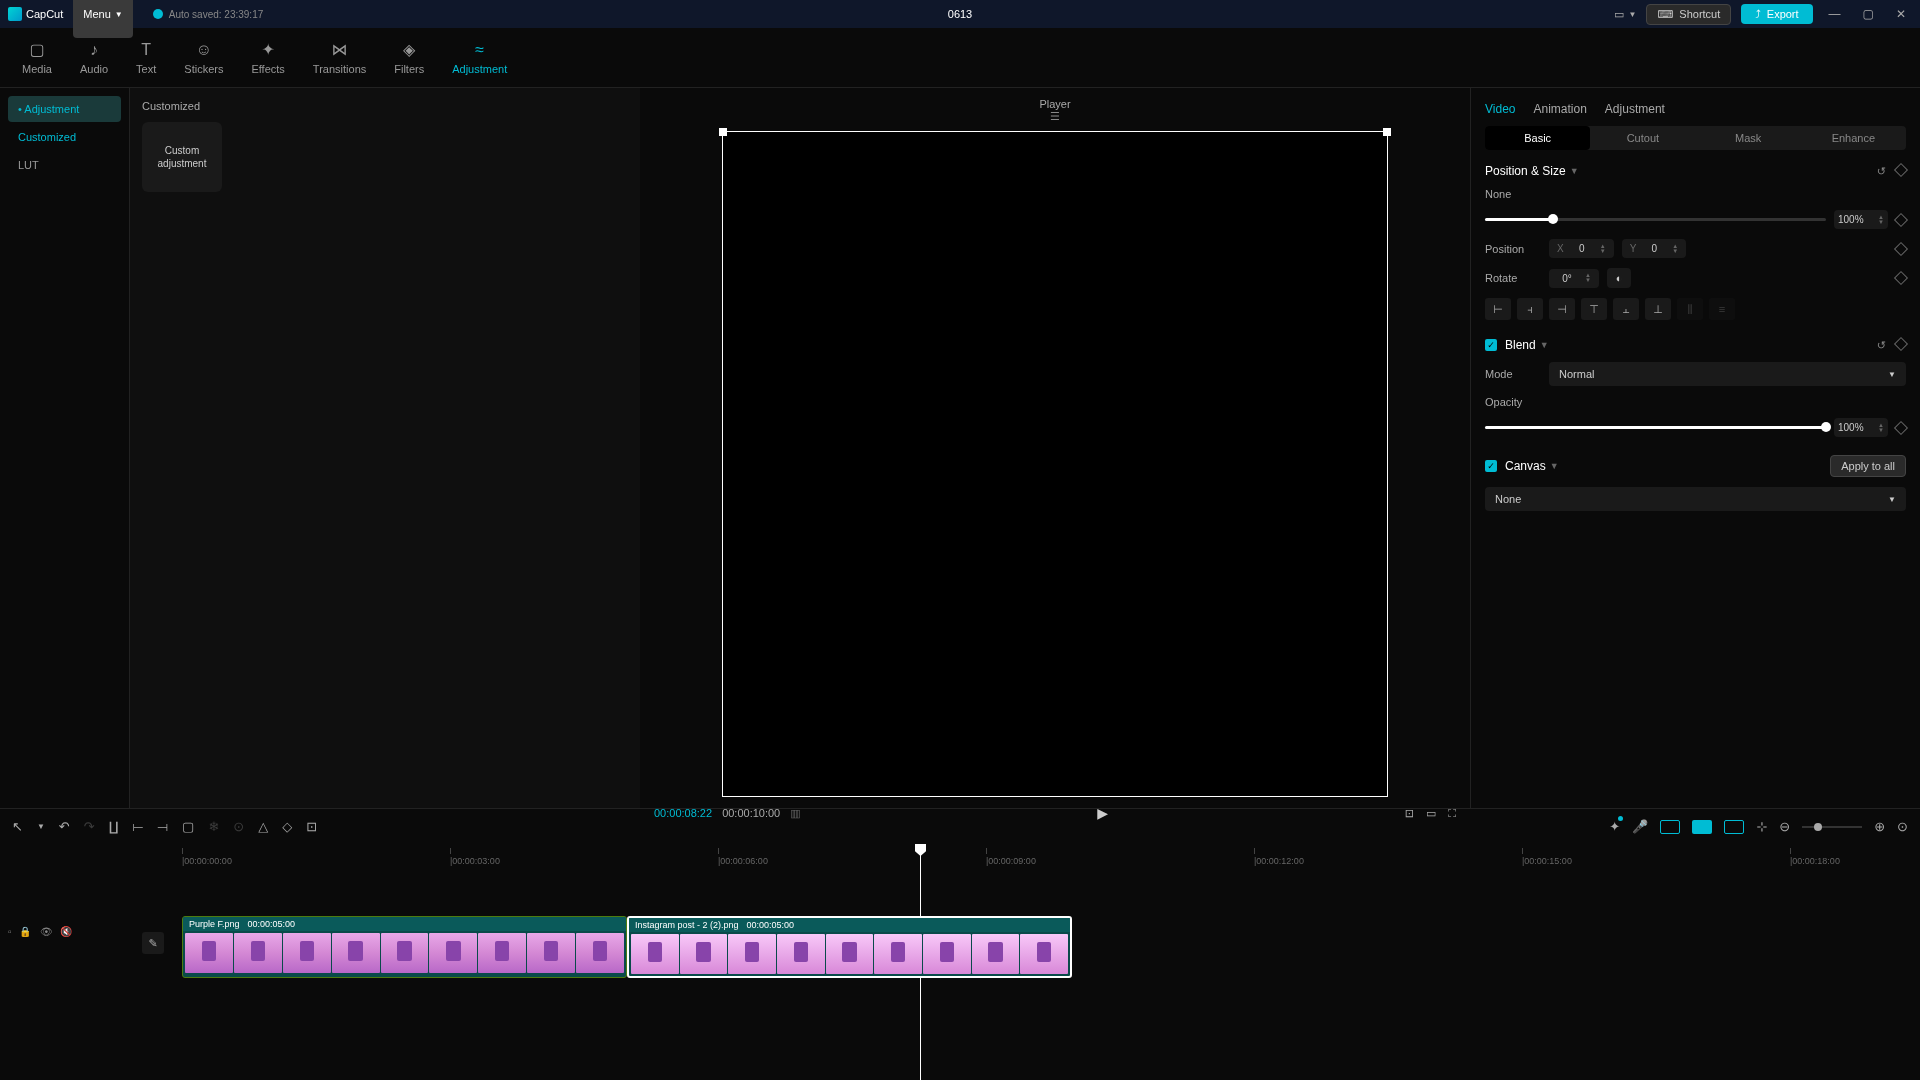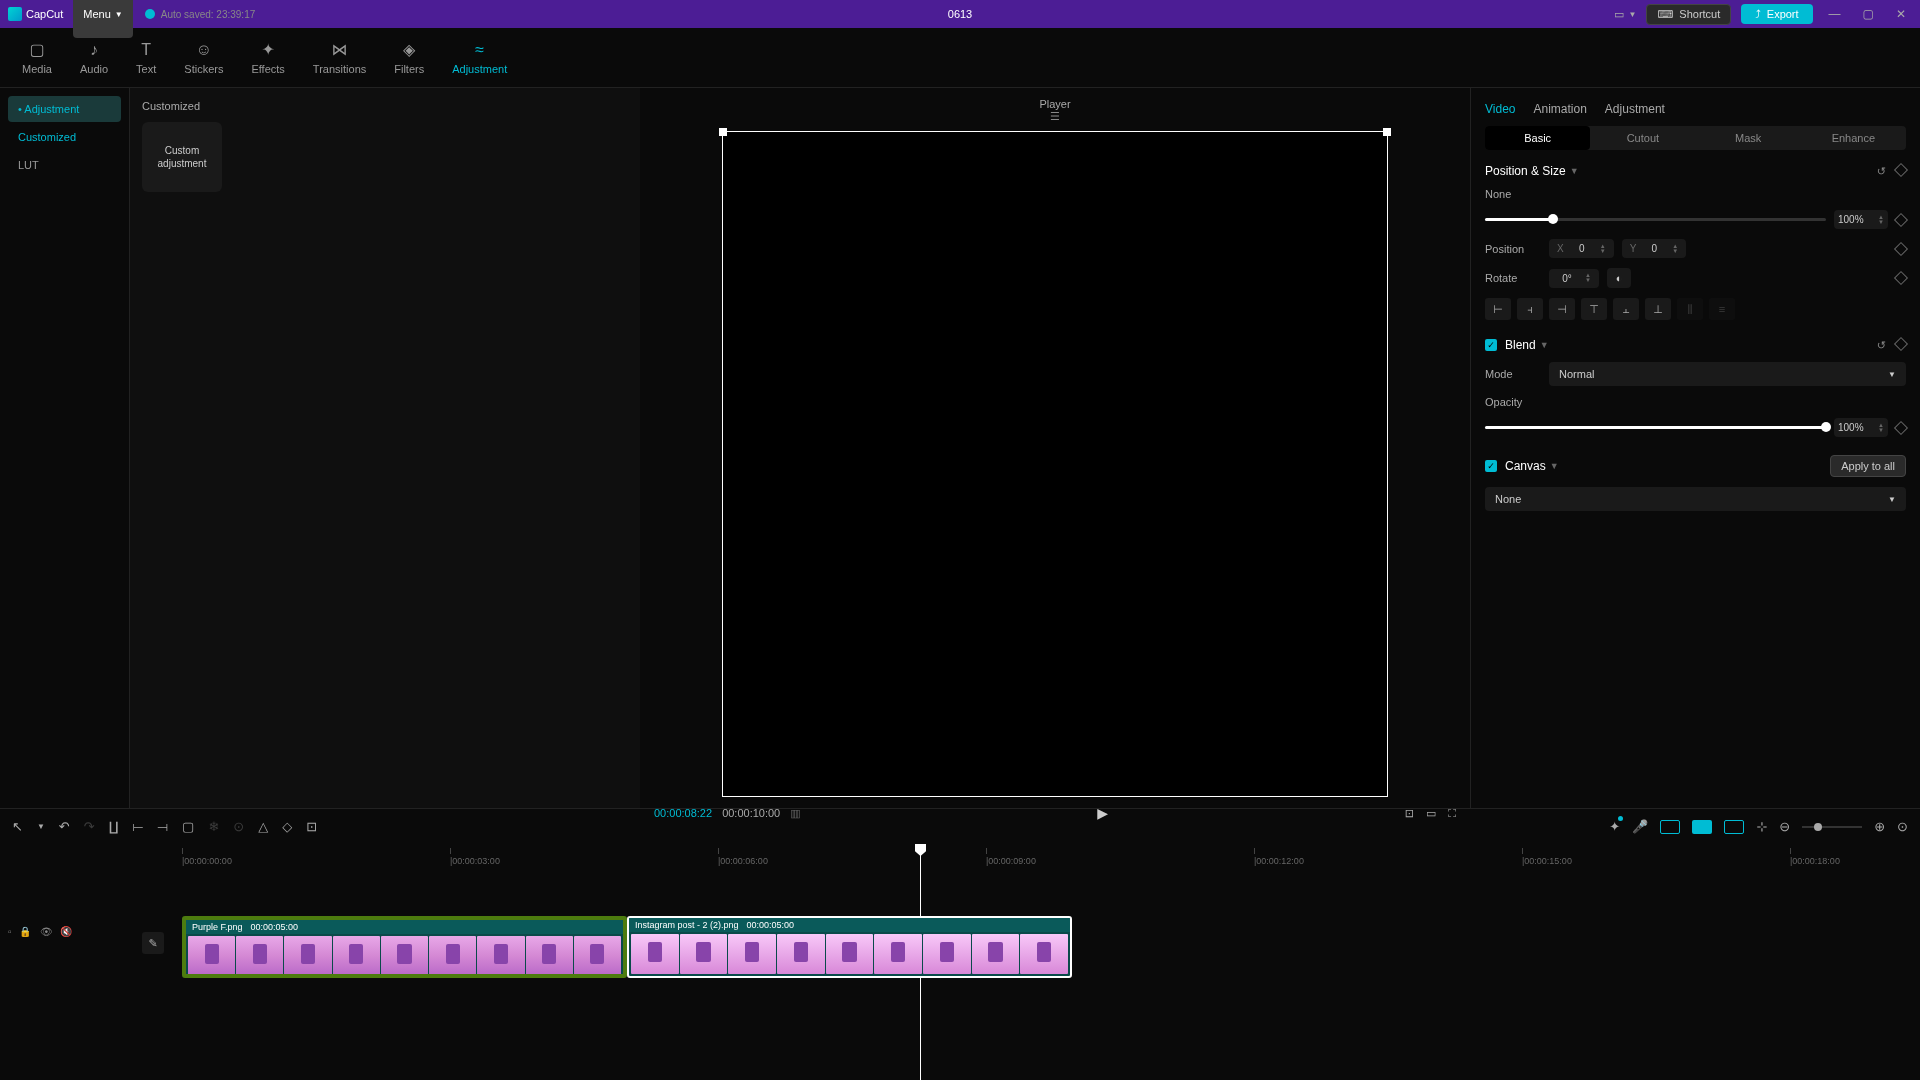--- a/index.html
+++ b/index.html
@@ -1,23 +1,23 @@
 <!DOCTYPE html>
 <html><head>
 <meta charset="utf-8">
 <style>
 * { margin: 0; padding: 0; box-sizing: border-box; font-family: -apple-system, BlinkMacSystemFont, "Segoe UI", Arial, sans-serif; }
 body { background: #000; color: #ccc; font-size: 11px; overflow: hidden; width: 1920px; height: 1080px; }
 
 
-.titlebar { height: 28px; background: #4c1d95; display: flex; align-items: center; padding: 0 8px; }
+.titlebar { height: 28px; background: #0f172a; display: flex; align-items: center; padding: 0 8px; }
 .logo { display: flex; align-items: center; gap: 4px; color: #fff; font-size: 11px; font-weight: 500; }
 .logo-icon { width: 14px; height: 14px; background: linear-gradient(135deg, #00d4d4, #0099cc); border-radius: 2px; }
 .menu-btn { background: #3a3a3a; border-radius: 4px; padding: 18px 10px; margin-left: 10px; color: #fff; display: flex; align-items: center; gap: 4px; }
-.autosave { margin-left: 12px; color: #888; font-size: 10px; display: flex; align-items: center; gap: 6px; }
+.autosave { margin-left: 20px; color: #888; font-size: 10px; display: flex; align-items: center; gap: 6px; }
 .autosave-dot { width: 10px; height: 10px; background: #00bcd4; border-radius: 50%; }
 .project-title { position: absolute; left: 50%; transform: translateX(-50%); color: #fff; font-size: 11px; }
 .titlebar-right { margin-left: auto; display: flex; align-items: center; gap: 10px; }
 .aspect-btn { display: flex; align-items: center; gap: 4px; color: #aaa; }
 .shortcut-btn { background: #2a2a2a; border: 1px solid #444; border-radius: 4px; padding: 3px 10px; color: #ccc; display: flex; align-items: center; gap: 6px; }
 .export-btn { background: #00bcd4; border-radius: 4px; padding: 4px 14px; color: #fff; display: flex; align-items: center; gap: 6px; font-weight: 500; }
 .win-ctrl { color: #aaa; padding: 0 6px; font-size: 12px; }
 
 
 .top-tabs { height: 60px; background: #0a0a0a; display: flex; align-items: center; padding: 0 8px; gap: 0; border-bottom: 1px solid #222; }
@@ -98,21 +98,21 @@
 
 .timeline { height: 236px; background: #0a0a0a; position: relative; padding: 0 12px; }
 .ruler { height: 22px; position: relative; color: #666; font-size: 9px; }
 .ruler-mark { position: absolute; top: 4px; }
 .ruler-tick { width: 1px; height: 6px; background: #444; margin-bottom: 2px; }
 .playhead { position: absolute; top: 0; bottom: 0; width: 1px; background: #fff; }
 .playhead::before { content: ''; position: absolute; top: 0; left: -5px; width: 11px; height: 12px; background: #fff; clip-path: polygon(0 0, 100% 0, 100% 60%, 50% 100%, 0 60%); }
 
 .track-area { position: relative; margin-top: 50px; }
 .track-controls { position: absolute; left: -4px; top: 10px; display: flex; gap: 8px; color: #888; font-size: 10px; }
-.clip { position: absolute; height: 62px; background: #0a4a4a; border: 4px solid #4d7c0f; border-radius: 3px; overflow: hidden; }
+.clip { position: absolute; height: 62px; background: #0a4a4a; border: 1px solid #4d7c0f; border-radius: 3px; overflow: hidden; }
 .clip.selected { border: 2px solid #fff; }
 .clip-header { background: #0a5a5a; padding: 2px 6px; color: #fff; font-size: 9px; display: flex; gap: 8px; }
 .clip-thumbs { display: flex; height: 44px; padding: 2px; gap: 1px; }
 .thumb { flex: 1; background: linear-gradient(180deg, #e8a8e8 0%, #d488d4 50%, #b868c8 100%); border-radius: 1px; position: relative; }
 .thumb::after { content: ''; position: absolute; top: 20%; left: 35%; width: 30%; height: 50%; background: #8844aa; border-radius: 2px; }
 .clip2 .thumb { background: linear-gradient(180deg, #f8c8f8 0%, #e8a8e8 50%, #d888d8 100%); }
 
 .edit-icon { position: absolute; left: 130px; top: 16px; width: 22px; height: 22px; background: #1a1a1a; border-radius: 3px; display: flex; align-items: center; justify-content: center; color: #aaa; }
 
 .zoom-slider { width: 60px; height: 2px; background: #333; position: relative; }

